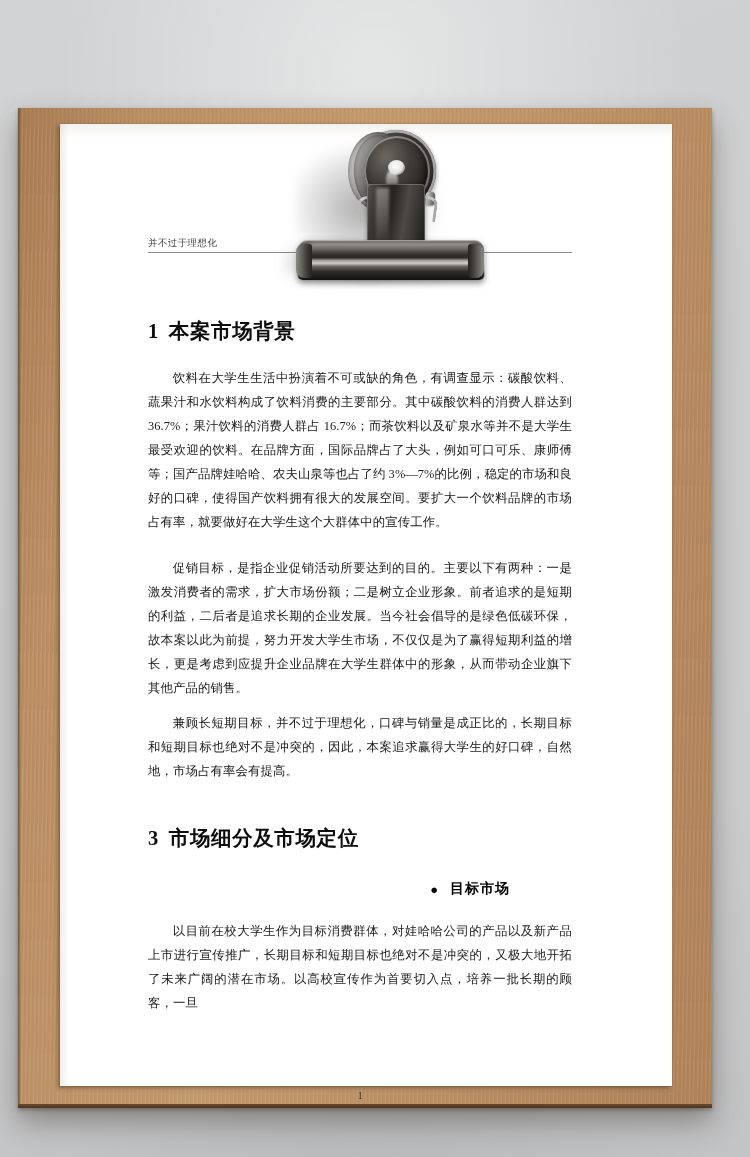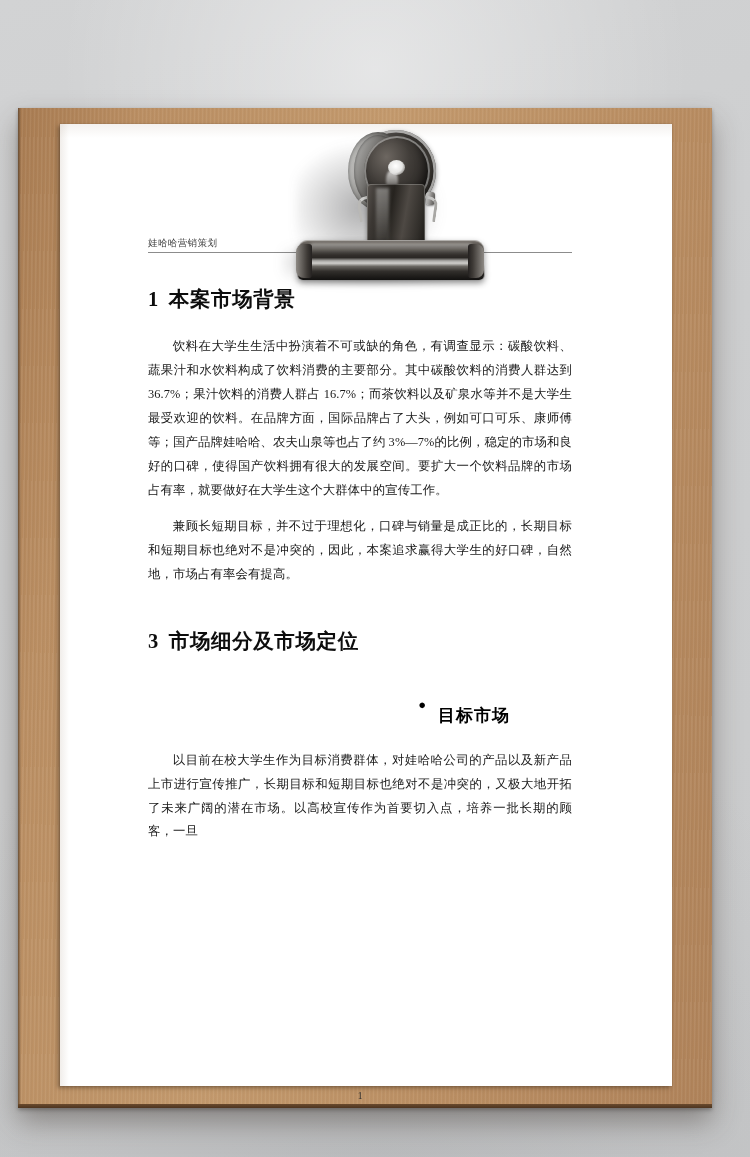--- a/index.html
+++ b/index.html
@@ -112,21 +112,21 @@
     font-weight: bold;
     margin: 0;
     letter-spacing: 0.6px;
     color: #0d0d0d;
     font-family: "DejaVu Serif", "Liberation Serif", serif;
   }
   h1.sec .num {
     font-family: "Liberation Serif", "DejaVu Serif", serif;
     margin-right: 10px;
   }
-  #sec1-heading { margin-top: 32px; }
+  #sec1-heading { margin-top: 64px; }
   #sec2-heading { margin-top: 46px; }
   #sec3-heading { margin-top: 40px; }
 
   p.body {
     font-size: 12.4px;
     line-height: 1.93;
     margin: 0;
     text-align: justify;
     text-indent: 2em;
     color: #181818;
@@ -143,26 +143,25 @@
     align-items: center;
     padding-right: 62px;
   }
   .bullet-dot {
     font-size: 13px;
     line-height: 1;
     margin-right: 12px;
     color: #000;
   }
   .bullet-label {
-    font-size: 17px;
+    font-size: 14px;
     font-weight: bold;
     letter-spacing: 1px;
     color: #000;
     font-family: Liberation Sans, sans-serif;
-    margin-top: 21px;
   }
 
   #page-number {
     position: absolute;
     left: 0;
     right: 0;
     top: 855px;
     text-align: center;
     font-size: 9.5px;
     color: #2b2b2b;
@@ -410,29 +409,30 @@
   <div id="clipboard">
     <div id="clipboard-grain"></div>
     <div id="clipboard-edge-left"></div>
     <div id="clipboard-edge-dark"></div>
 
     <div id="paper">
       <div id="paper-inner-shade"></div>
 
       <div id="doc">
 
-        <div class="doc-header">娃哈哈营销策划</div>
+        <div class="doc-header">并不过于理想化</div>
 
         <h1 class="sec" id="sec1-heading">
           <span class="num">1</span><span>本案市场背景</span>
         </h1>
 
         <p class="body first">饮料在大学生生活中扮演着不可或缺的角色，有调查显示：碳酸饮料、蔬果汁和水饮料构成了饮料消费的主要部分。其中碳酸饮料的消费人群达到 36.7%；果汁饮料的消费人群占 16.7%；而茶饮料以及矿泉水等并不是大学生最受欢迎的饮料。在品牌方面，国际品牌占了大头，例如可口可乐、康师傅等；国产品牌娃哈哈、农夫山泉等也占了约 3%—7%的比例，稳定的市场和良好的口碑，使得国产饮料拥有很大的发展空间。要扩大一个饮料品牌的市场占有率，就要做好在大学生这个大群体中的宣传工作。</p>
 
 
+        <p class="body first">促销目标，是指企业促销活动所要达到的目的。主要以下有两种：一是激发消费者的需求，扩大市场份额；二是树立企业形象。前者追求的是短期的利益，二后者是追求长期的企业发展。当今社会倡导的是绿色低碳环保，故本案以此为前提，努力开发大学生市场，不仅仅是为了赢得短期利益的增长，更是考虑到应提升企业品牌在大学生群体中的形象，从而带动企业旗下其他产品的销售。</p>
 
         <p class="body next">兼顾长短期目标，并不过于理想化，口碑与销量是成正比的，长期目标和短期目标也绝对不是冲突的，因此，本案追求赢得大学生的好口碑，自然地，市场占有率会有提高。</p>
 
         <h1 class="sec" id="sec3-heading">
           <span class="num">3</span><span>市场细分及市场定位</span>
         </h1>
 
         <div class="bullet-row">
           <span class="bullet-dot">●</span>
           <span class="bullet-label">目标市场</span>

